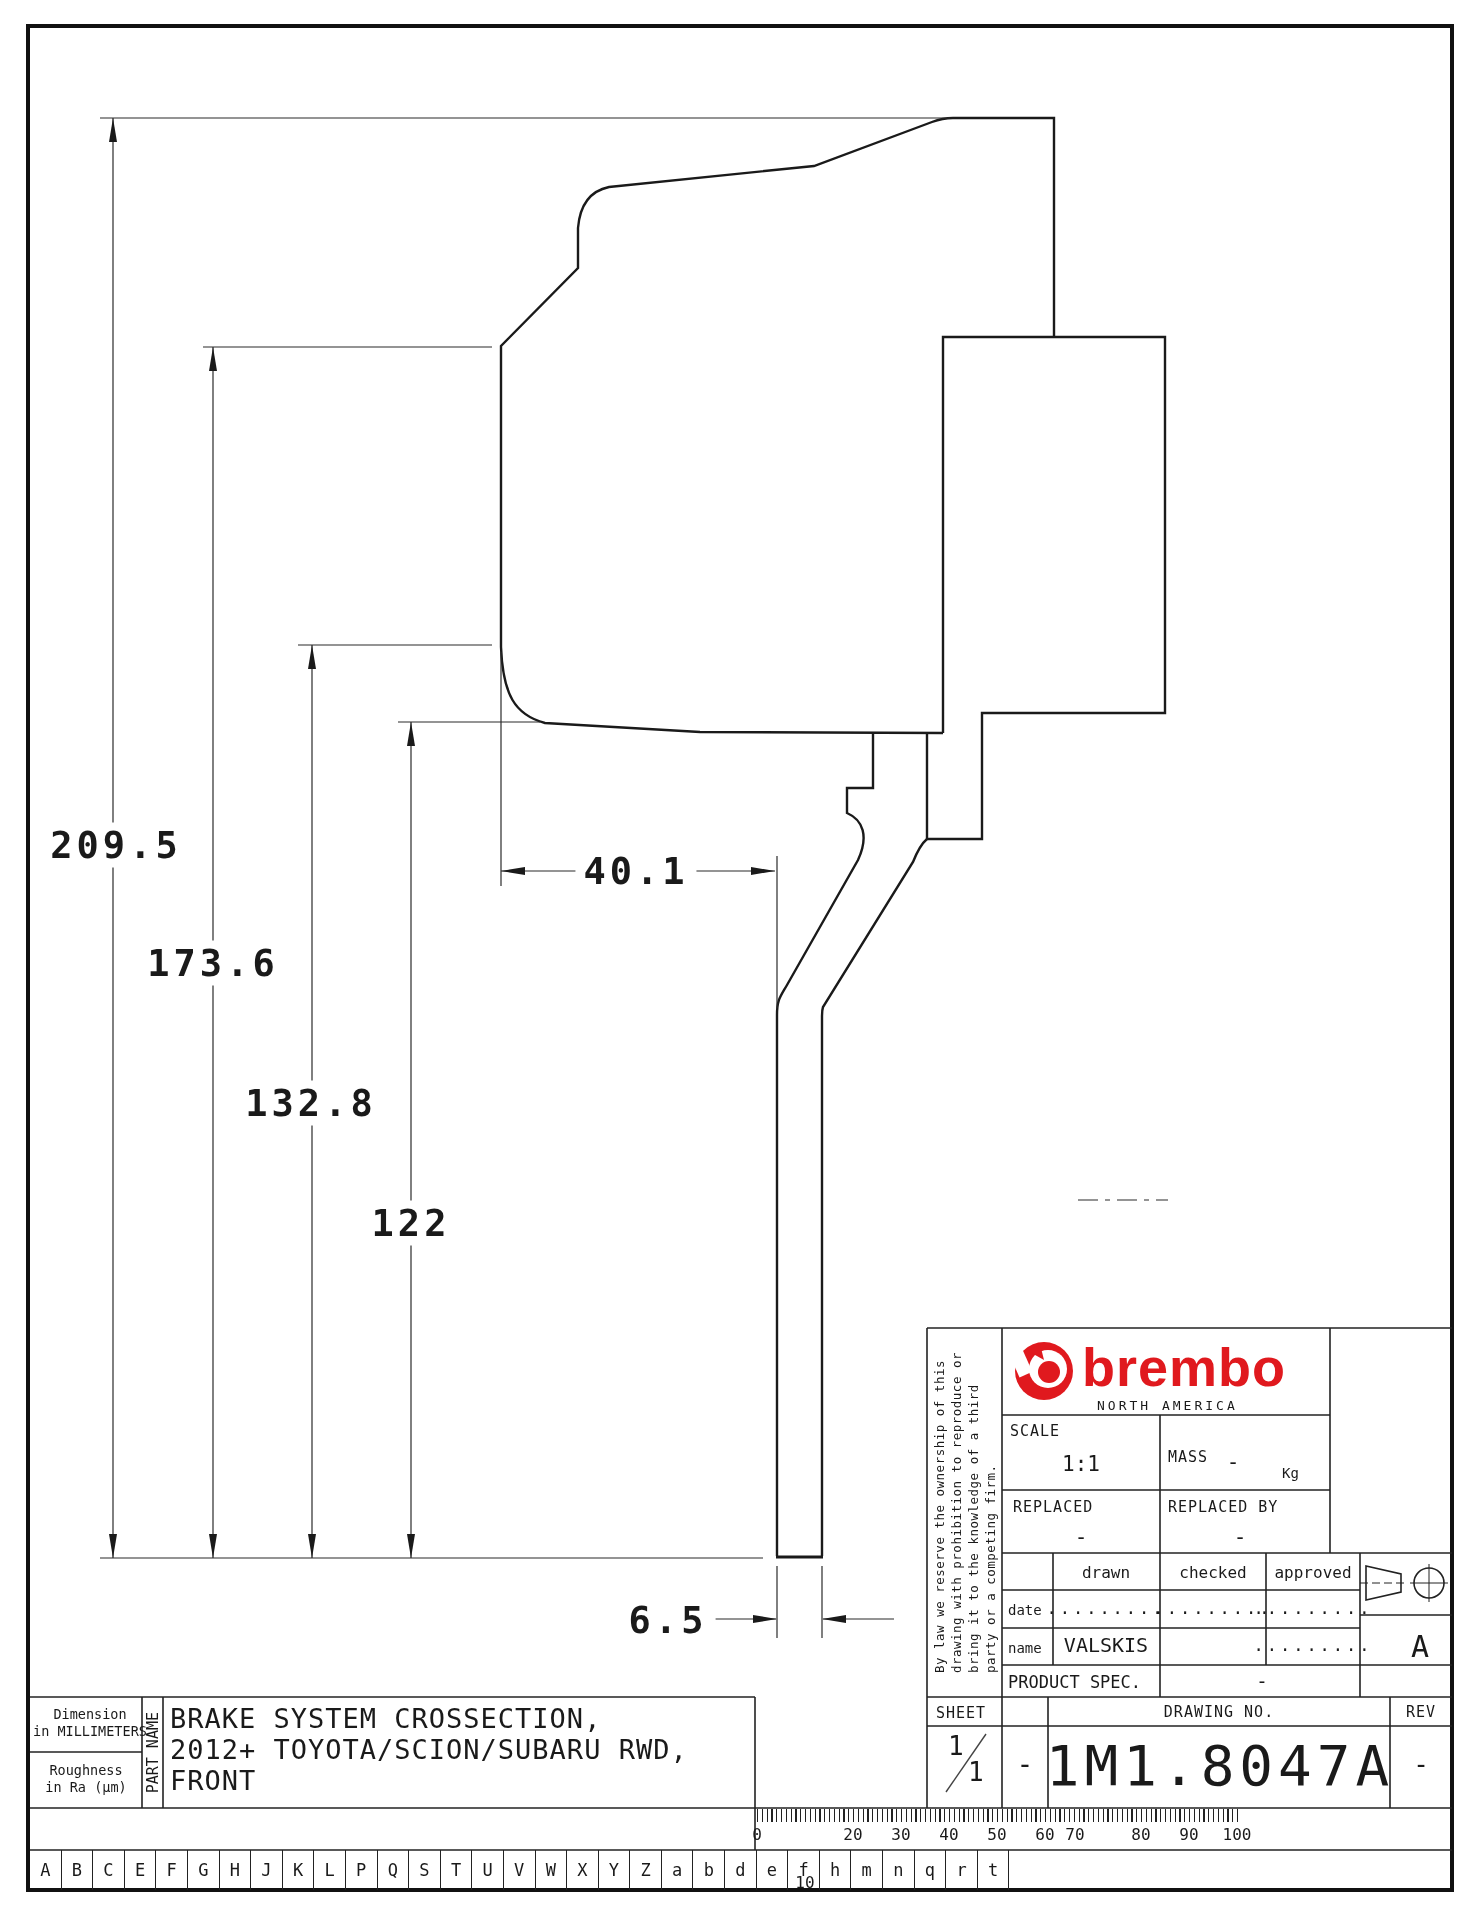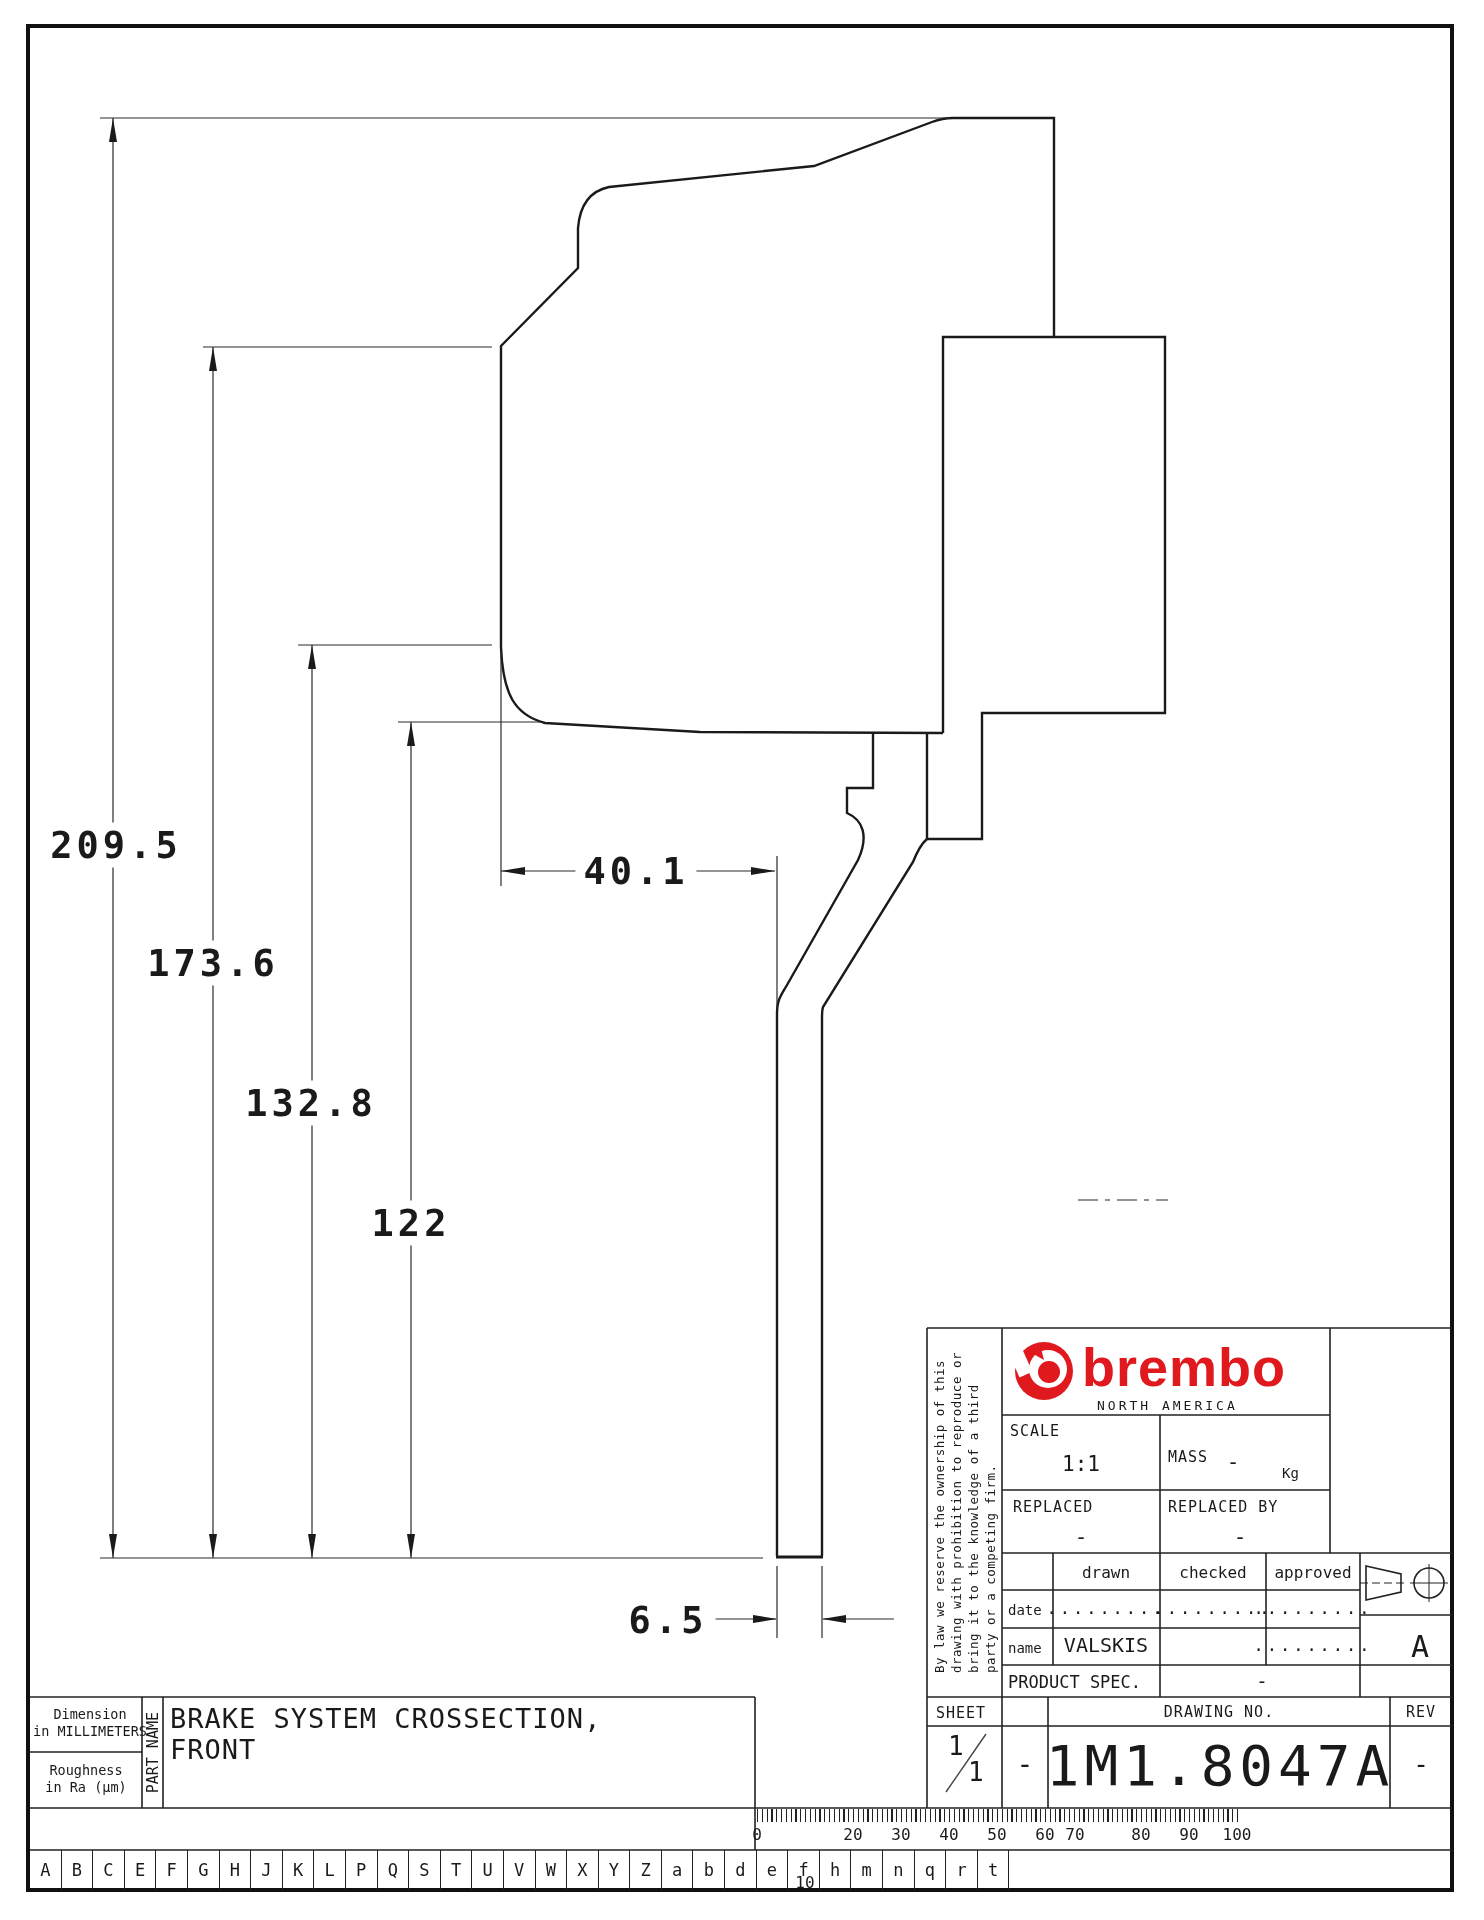--- a/index.html
+++ b/index.html
@@ -200,20 +200,21 @@
   </div>
   <div class="abs smallnote cad" style="left:30px;top:1762px;width:112px;">
     <span style="display:block;">Roughness</span>
     <span style="display:block;">in Ra (μm)</span>
   </div>
   <div class="abs" style="left:142px;top:1697px;width:21px;height:111px;display:flex;align-items:center;justify-content:center;">
     <div class="vert cad" style="font-size:15px;">PART NAME</div>
   </div>
   <div class="abs partname cad" style="left:170px;top:1703px;">
     <span style="display:block;">BRAKE SYSTEM CROSSECTION,</span>
+    <span style="display:block;">2012+ TOYOTA/SCION/SUBARU RWD,</span>
     <span style="display:block;">FRONT</span>
   </div>
 
 
   <div id="ruler">
       <div class="tick" style="left: 2px;"></div>
       <div class="tick" style="left: 6.8px;"></div>
       <div class="tick" style="left: 11.6px;"></div>
       <div class="tick" style="left: 16.4px;"></div>
       <div class="tick" style="left: 21.2px;"></div>

